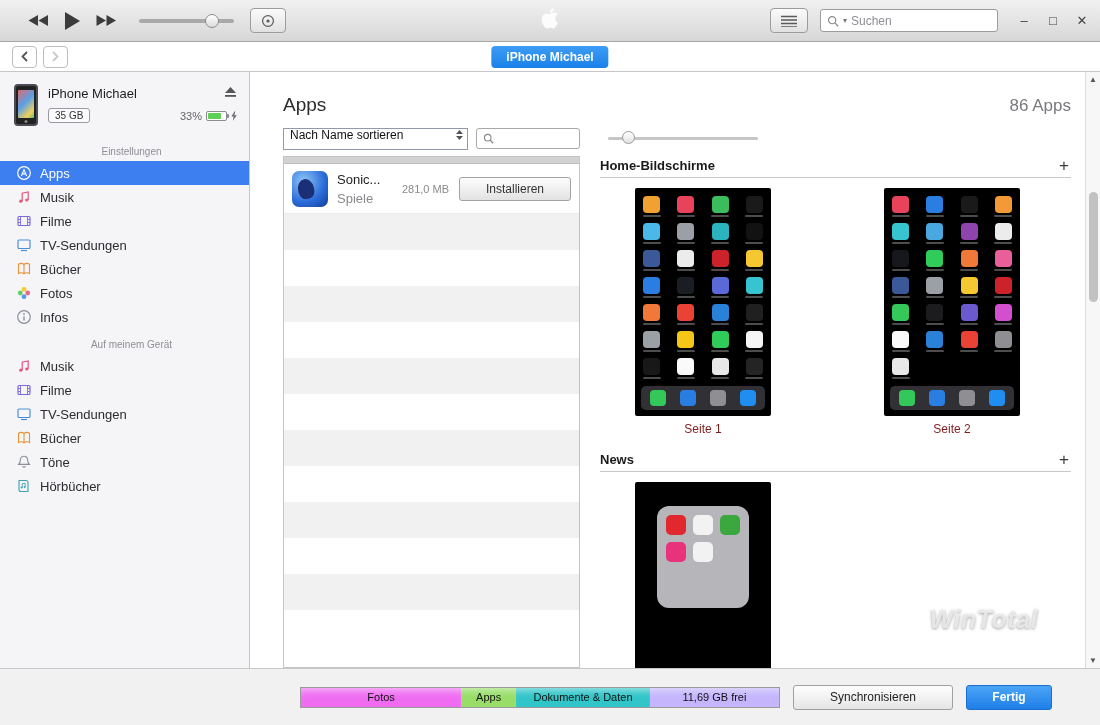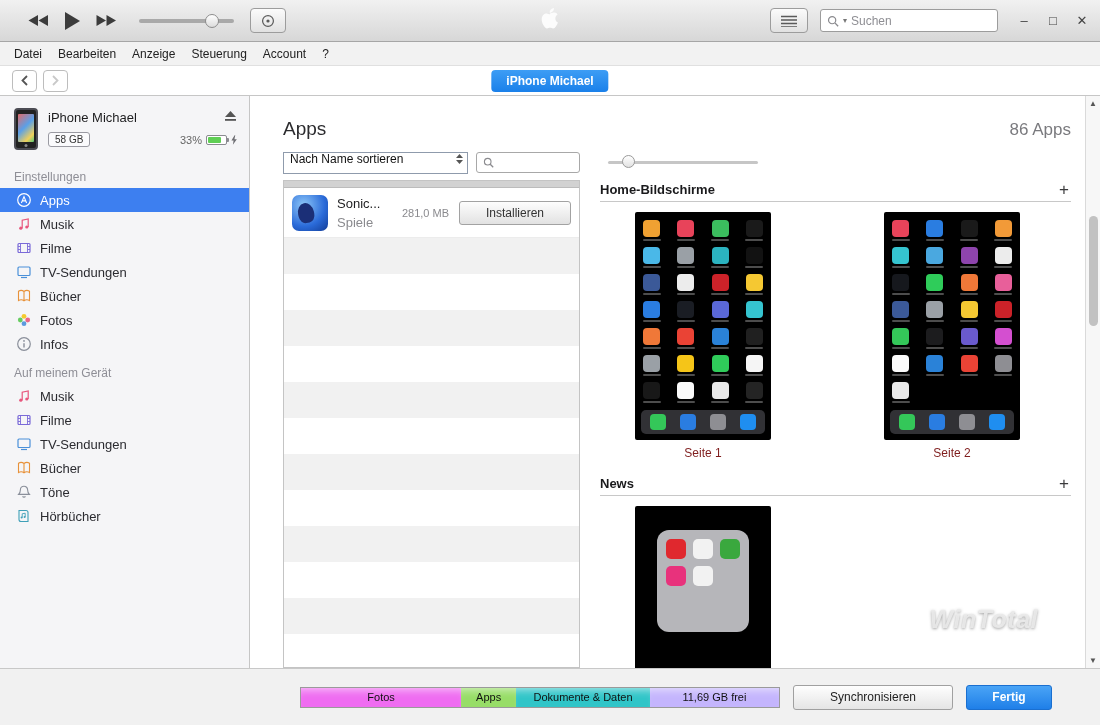--- a/index.html
+++ b/index.html
@@ -67,21 +67,21 @@
   .device-meta { flex:1; margin-left:10px; }
   .device-name-row { display:flex; align-items:center; justify-content:space-between; }
   .device-name { font-size:13px; color:#1d1d1f; }
   .device-sub-row { display:flex; align-items:center; justify-content:space-between; margin-top:6px; }
   .cap-badge { font-size:10px; color:#333; border:1px solid #9a9aa2; border-radius:3px;
     padding:1px 6px; background:#fbfbfd; }
   .battery-wrap { display:flex; align-items:center; gap:4px; font-size:11px; color:#666; }
   .battery-shell { width:21px; height:10px; border:1px solid #8a8a90; border-radius:2px; position:relative; background:#fff; }
   .battery-fill { position:absolute; left:1px; top:1px; bottom:1px; width:70%; background:#5fce54; border-radius:1px; }
   .battery-nub { position:absolute; right:-3px; top:2.5px; width:2px; height:4px; background:#8a8a90; border-radius:0 1px 1px 0; }
-  .side-section-label { font-size:12px; color:#8e8e96; padding:10px 0 4px 14px; }
+  .side-section-label { font-size:10px; color:#8e8e96; padding:10px 0 4px 14px;text-align:center; }
   .side-item { height:24px; display:flex; align-items:center; gap:8px; padding-left:16px;
     font-size:13px; color:#2b2b30; cursor:default; }
   .side-item.selected { background:#3d7ff0; color:#fff; }
   .side-icon { width:16px; height:16px; display:flex; align-items:center; justify-content:center; }
 
   
   .main { flex:1; display:flex; min-width:0; background:#fff; position:relative; }
   .main-inner { flex:1; min-width:0; padding:22px 0 0 33px; display:flex; flex-direction:column; overflow:hidden; }
   .apps-header { display:flex; align-items:baseline; flex:0 0 auto; }
   .page-title { font-size:19px; font-weight:normal; color:#2b2b2e; }
@@ -220,28 +220,20 @@
         <input type="text" placeholder="Suchen" style="">
       </div>
       <div class="win-controls" id="win-controls">
           <div class="win-btn">–</div>
           <div class="win-btn">□</div>
           <div class="win-btn">✕</div>
         </div>
     </div>
   </div>
 
-  <div class="menubar" id="menubar">
-      <div class="menu-item">Datei</div>
-      <div class="menu-item">Bearbeiten</div>
-      <div class="menu-item">Anzeige</div>
-      <div class="menu-item">Steuerung</div>
-      <div class="menu-item">Account</div>
-      <div class="menu-item">?</div>
-    </div>
 
   <div class="navrow">
     <div class="nav-btn">
       <svg width="7" height="11" viewBox="0 0 7 11">
         <path d="M6 1 L1.5 5.5 L6 10" fill="none" stroke="#555" stroke-width="1.8"></path>
       </svg>
     </div>
     <div class="nav-btn">
       <svg width="7" height="11" viewBox="0 0 7 11">
         <path d="M1 1 L5.5 5.5 L1 10" fill="none" stroke="#c9c9c9" stroke-width="1.8"></path>
@@ -262,21 +254,21 @@
           <div class="device-name-row">
             <span class="device-name">iPhone Michael</span>
             <span>
               <svg width="13" height="12" viewBox="0 0 13 12">
                 <path d="M6.5 1 L12 7 H1 Z" fill="#555"></path>
                   <rect x="1" y="9" width="11" height="1.8" fill="#555"></rect>
               </svg>
             </span>
           </div>
           <div class="device-sub-row">
-            <span class="cap-badge">58 GB</span>
+            <span class="cap-badge">35 GB</span>
             <span class="battery-wrap">
               <span>33%</span>
               <span class="battery-shell">
                 <span class="battery-fill"></span>
                   <span class="battery-nub"></span>
               </span>
               <svg width="6" height="10" viewBox="0 0 7 11">
                 <path d="M4.2 0 L0.5 6 H3 L2.2 11 L6.8 4.5 H4 L5 0 Z" fill="#6e6e73"></path>
               </svg>
             </span>

